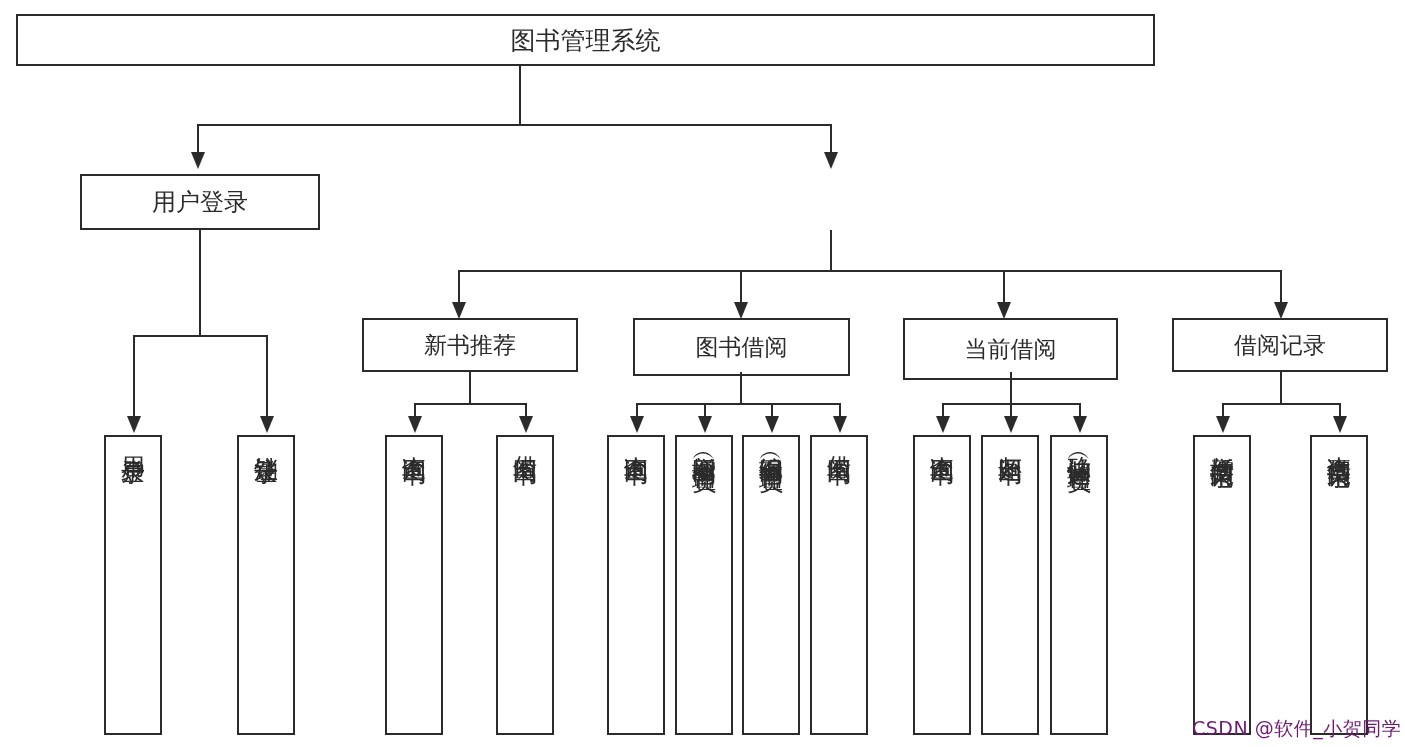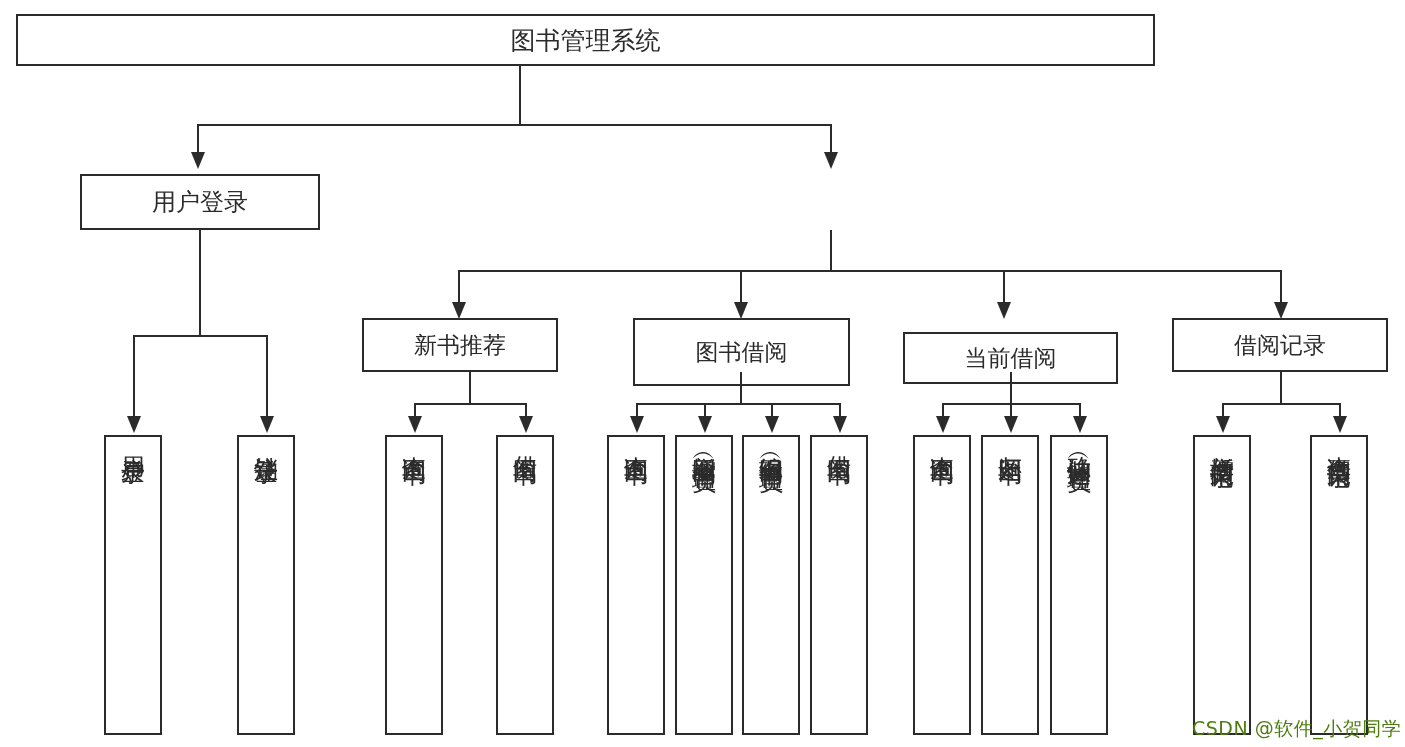--- a/index.html
+++ b/index.html
@@ -60,21 +60,21 @@
     position:absolute;
     width:0;height:0;
     border-left:7px solid transparent;
     border-right:7px solid transparent;
     border-top:17px solid #2b2b2b;
   }
 
   
   #watermark{
     position:absolute;
-    color:#4d7c0f;
+    color:#701a75;
     font-size:19px;
     white-space:nowrap;
     letter-spacing:0.5px;
   }
 </style>
 </head>
 <body>
 
 <div id="canvas">
 
@@ -106,27 +106,27 @@
   <div class="ln h" style="left:458px;top:270px;width:822px;"></div>
   <div class="ln v" style="left:458px;top:270px;height:34px;"></div>
   <div class="arrow" style="left:452px;top:302px;"></div>
   <div class="ln v" style="left:740px;top:270px;height:34px;"></div>
   <div class="arrow" style="left:734px;top:302px;"></div>
   <div class="ln v" style="left:1003px;top:270px;height:34px;"></div>
   <div class="arrow" style="left:997px;top:302px;"></div>
   <div class="ln v" style="left:1280px;top:270px;height:34px;"></div>
   <div class="arrow" style="left:1274px;top:302px;"></div>
 
-  <div class="node lvl3" style="left:362px;top:318px;width:196px;height:54px;font-family:Liberation Serif, serif;">
+  <div class="node lvl3" style="left:362px;top:318px;width:216px;height:54px;font-family:Liberation Serif, serif;">
     <span>新书推荐</span>
   </div>
-  <div class="node lvl3" style="left:633px;top:318px;width:217px;height:68px;">
+  <div class="node lvl3" style="left:633px;top:318px;width:217px;height:58px;">
     <span>图书借阅</span>
   </div>
-  <div class="node lvl3" style="left:903px;top:332px;width:215px;height:52px;">
+  <div class="node lvl3" style="left:903px;top:318px;width:215px;height:62px;">
     <span>当前借阅</span>
   </div>
   <div class="node lvl3" style="left:1172px;top:318px;width:216px;height:54px;text-align:right;">
     <span>借阅记录</span>
   </div>
 
   <div class="ln v" style="left:469px;top:372px;height:31px;"></div>
   <div class="ln h" style="left:414px;top:403px;width:111px;"></div>
   <div class="ln v" style="left:414px;top:403px;height:15px;"></div>
   <div class="arrow" style="left:408px;top:416px;"></div>

